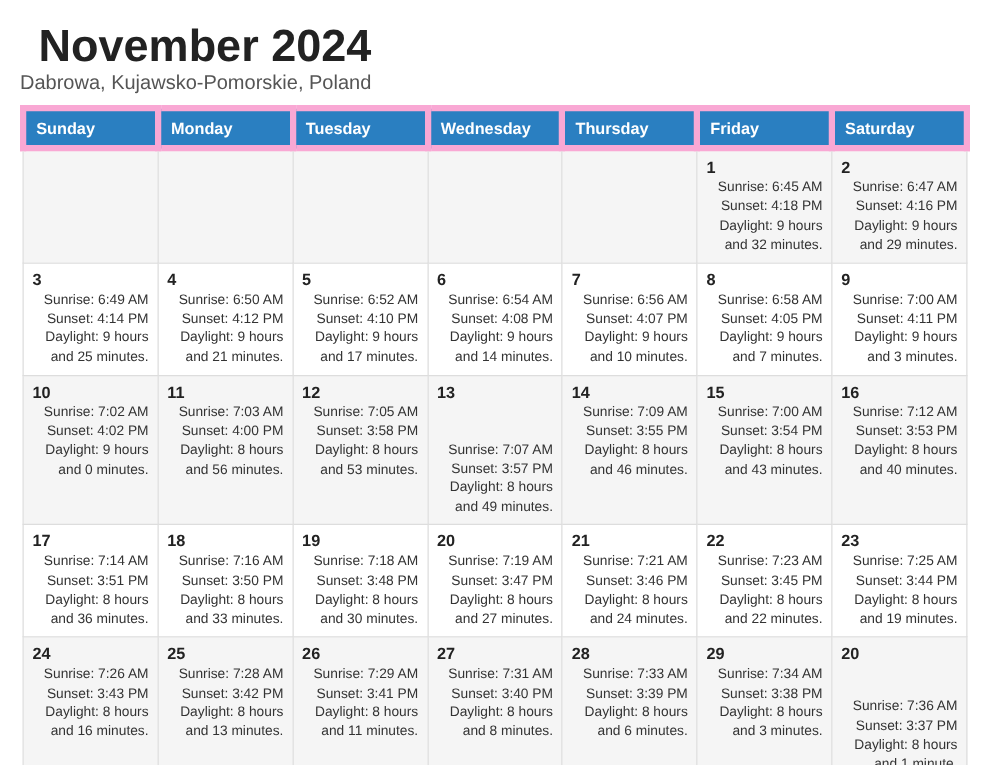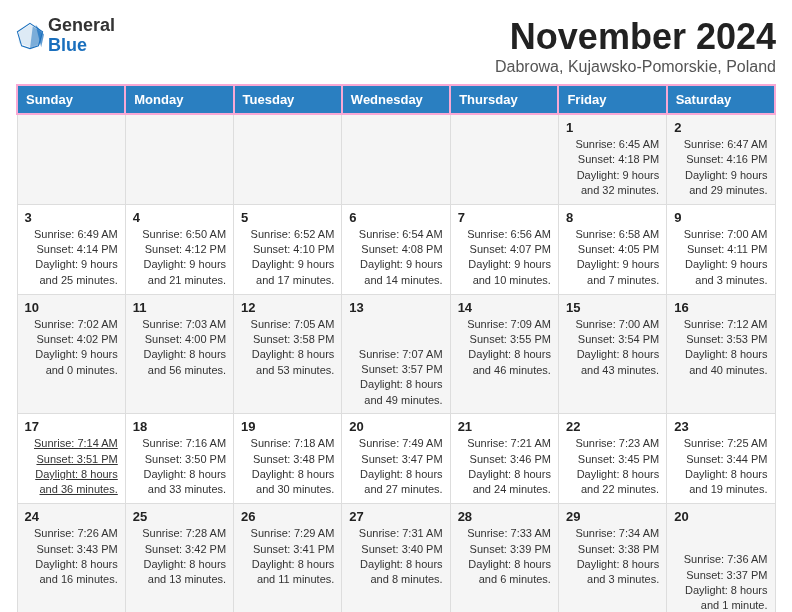--- a/index.html
+++ b/index.html
@@ -48,21 +48,21 @@
       width: 100%;
       border-collapse: collapse;
     }
     thead tr th {
       background-color: #2a7fc1;
       color: #fff;
       text-align: left;
       padding: 6px 8px;
       font-size: 13px;
       font-weight: bold;
-      border: 2px solid #f9a8d4;
+      border: 5px solid #f9a8d4;
     }
     tbody tr td {
       vertical-align: top;
       padding: 5px 7px;
       font-size: 11px;
       color: #333;
       border: 1px solid #ddd;
       width: 14.28%;
       min-height: 80px;
       height: 90px;
@@ -85,32 +85,20 @@
       text-align: right;
     }
     .empty-cell {
       background-color: #f5f5f5;
     }
   </style>
 </head>
 <body>
 
 <div class="header-area">
-  <div class="logo">
-    <svg class="logo-icon" viewBox="0 0 40 40">
-      <polygon points="20,4 36,14 36,30 20,36 4,30 4,14" fill="#1a6fbd" opacity="0.15"></polygon>
-      <polygon points="24,6 38,16 34,32 20,38" fill="#1a6fbd" opacity="0.5"></polygon>
-      <polygon points="20,2 38,14 32,34 20,38 8,34 2,14" fill="none" stroke="#1a6fbd" stroke-width="1.5"></polygon>
-      <polygon points="28,4 40,18 36,36" fill="#1a6fbd" opacity="0.7"></polygon>
-    </svg>
-    <div class="logo-text">
-      <div><span class="logo-general">General</span></div>
-      <div><span class="logo-blue">Blue</span></div>
-    </div>
-  </div>
   <div class="title-block">
     <div class="month-title">November 2024</div>
     <div class="location-title">Dabrowa, Kujawsko-Pomorskie, Poland</div>
   </div>
 </div>
 
 <table>
   <thead>
     <tr id="weekday-header">
     <th>Sunday</th>
@@ -226,39 +214,39 @@
         <td>
           <span class="day-number">16</span>
           <div class="day-info" style="white-space: pre-line;">Sunrise: 7:12 AM
 Sunset: 3:53 PM
 Daylight: 8 hours and 40 minutes.</div>
         </td>
       </tr>
       <tr>
         <td>
           <span class="day-number">17</span>
-          <div class="day-info" style="white-space: pre-line; text-decoration: underline;">Sunrise: 7:14 AM
+          <div class="day-info" style="white-space: pre-line;">Sunrise: 7:14 AM
 Sunset: 3:51 PM
 Daylight: 8 hours and 36 minutes.</div>
         </td>
         <td>
           <span class="day-number">18</span>
           <div class="day-info" style="white-space: pre-line;">Sunrise: 7:16 AM
 Sunset: 3:50 PM
 Daylight: 8 hours and 33 minutes.</div>
         </td>
         <td>
           <span class="day-number">19</span>
           <div class="day-info" style="white-space: pre-line;">Sunrise: 7:18 AM
 Sunset: 3:48 PM
 Daylight: 8 hours and 30 minutes.</div>
         </td>
         <td>
           <span class="day-number">20</span>
-          <div class="day-info" style="white-space: pre-line;">Sunrise: 7:49 AM
+          <div class="day-info" style="white-space: pre-line;">Sunrise: 7:19 AM
 Sunset: 3:47 PM
 Daylight: 8 hours and 27 minutes.</div>
         </td>
         <td>
           <span class="day-number">21</span>
           <div class="day-info" style="white-space: pre-line;">Sunrise: 7:21 AM
 Sunset: 3:46 PM
 Daylight: 8 hours and 24 minutes.</div>
         </td>
         <td>

